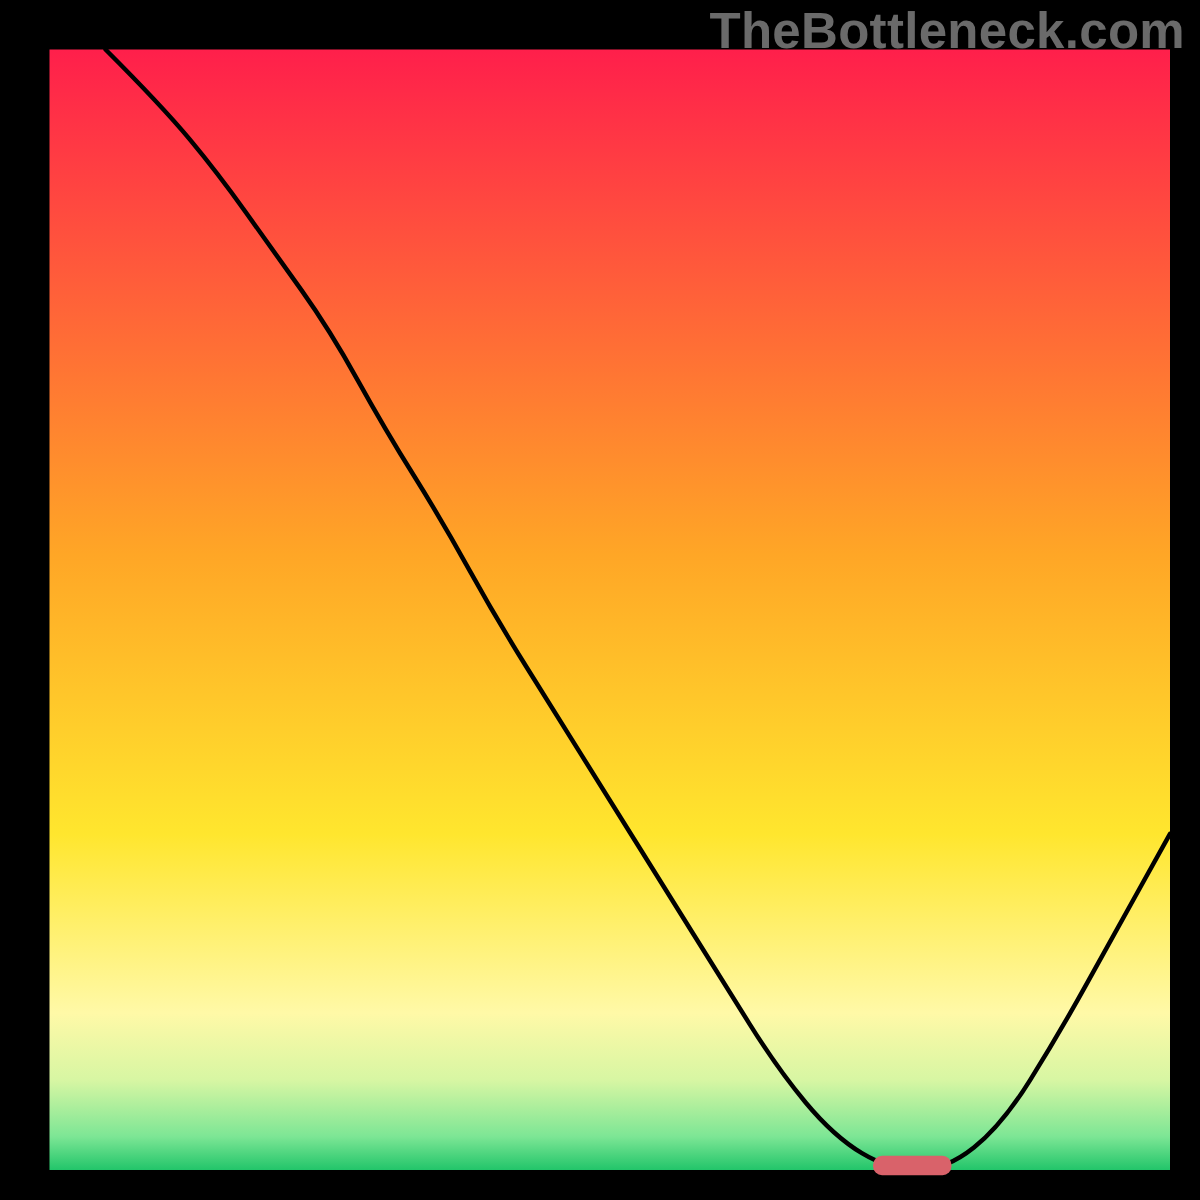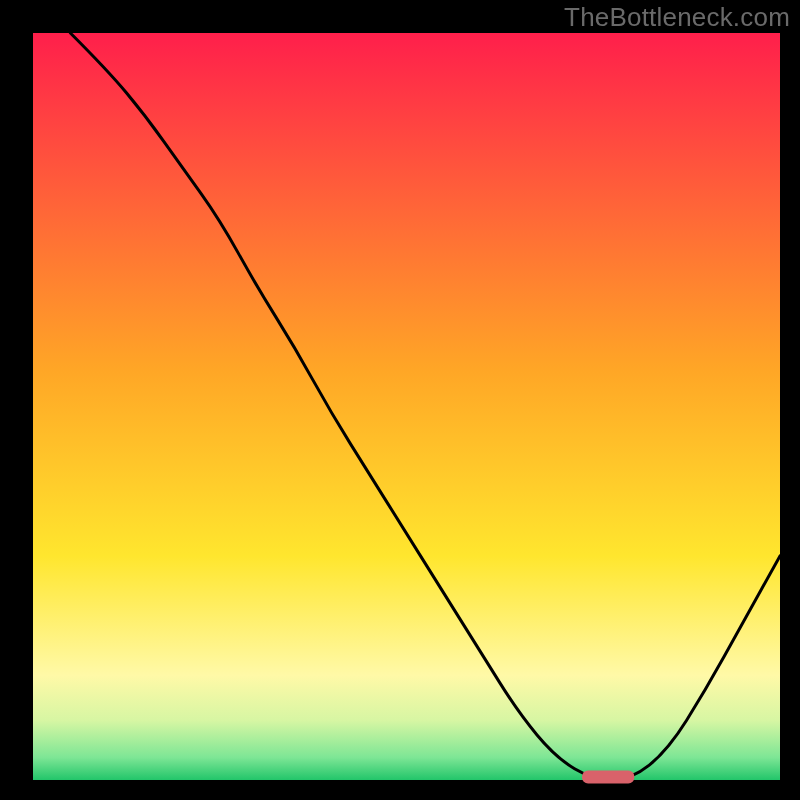--- a/index.html
+++ b/index.html
@@ -15,22 +15,22 @@
     left: 0;
     top: 0;
     width: 800px;
     height: 800px;
   }
   .watermark {
     position: absolute;
     top: 2px;
     right: 10px;
     font-family: Arial, Helvetica, sans-serif;
-    font-size: 26px;
-    font-weight: 400;
+    font-size: 34px;
+    font-weight: 700;
     color: #6a6a6a;
     letter-spacing: 0.2px;
     margin-left: 44px;
   }
 </style>
 </head>
 <body>
 
 <svg class="chart-frame" viewBox="0 0 800 800" preserveAspectRatio="none">
   <defs>

